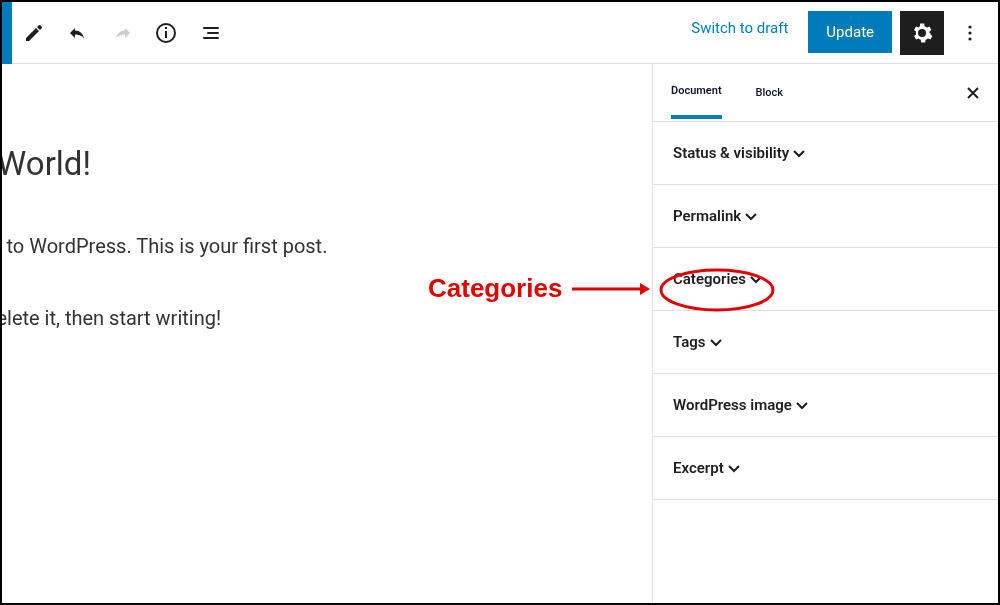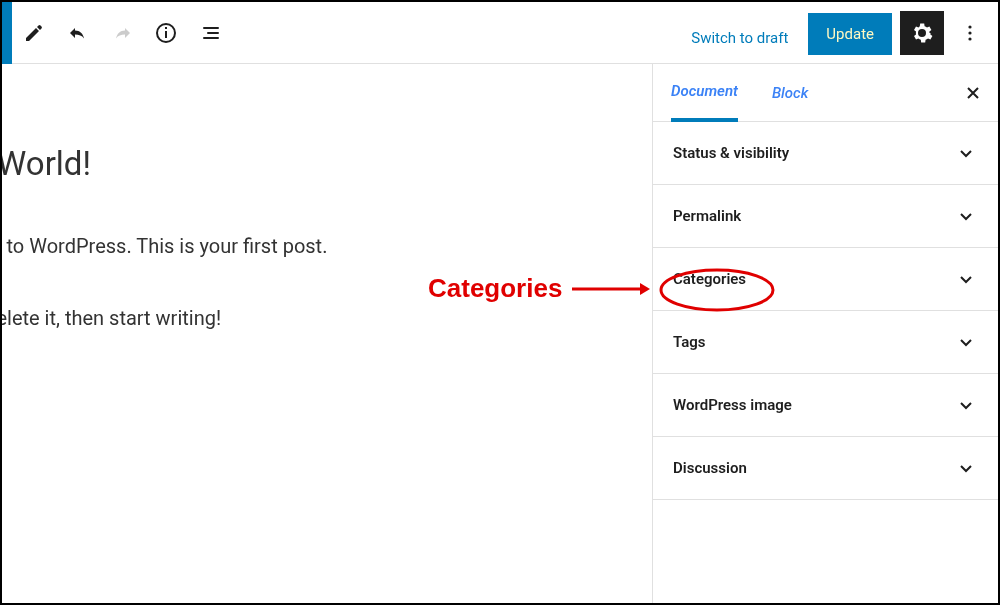--- a/index.html
+++ b/index.html
@@ -1,36 +1,36 @@
 <!DOCTYPE html>
 <html><head>
   <meta charset="utf-8">
   <style>
     * { margin:0; padding:0; box-sizing:border-box; font-family:-apple-system,BlinkMacSystemFont,"Segoe UI",Roboto,sans-serif; }
     body { width:1000px; height:605px; border:2px solid #000; position:relative; background:#fff; overflow:hidden; }
     .top-bar { height:62px; border-bottom:1px solid #e0e0e0; display:flex; align-items:center; justify-content:space-between; padding:0 10px 0 0; }
     .top-left { display:flex; align-items:center; gap:0; }
     .blue-strip { width:10px; height:62px; background:#007cba; }
     .icon-btn { width:44px; height:44px; display:flex; align-items:center; justify-content:center; background:transparent; border:none; cursor:pointer; }
-    .top-right { display:flex; align-items:flex-end; gap:8px; }
+    .top-right { display:flex; align-items:flex-start; gap:8px; }
     .link-btn { background:transparent; border:none; color:#007cba; font-size:15px; padding:8px 12px; cursor:pointer; }
     .update-btn { background:#007cba; color:#fef9c3; border:none; padding:12px 18px; font-size:15px; cursor:pointer; }
     .settings-btn { background:#1e1e1e; width:44px; height:44px; display:flex; align-items:center; justify-content:center; border:none; cursor:pointer; }
     .more-btn { width:36px; height:44px; display:flex; align-items:center; justify-content:center; background:transparent; border:none; cursor:pointer; }
     .main-area { display:flex; height:calc(100% - 62px); }
     .editor { flex:1; padding-top:80px; position:relative; overflow:hidden; }
     .post-title { font-size:33px; color:#333; font-weight:400; margin-left:-40px; }
     .post-para { font-size:20px; color:#333; margin-left:-40px; margin-top:48px; line-height:1.5; }
     .post-para2 { font-size:20px; color:#333; margin-left:-40px; margin-top:42px; line-height:1.5; }
     .sidebar { width:346px; border-left:1px solid #e0e0e0; display:flex; flex-direction:column; }
     .tabs { display:flex; align-items:center; height:58px; border-bottom:1px solid #e0e0e0; position:relative; padding:0 18px; }
-    .tab { background:transparent; border:none; font-size:15px; color:#3b82f6; padding:18px 0; cursor:pointer; margin-right:34px; font-weight:500;font-style:italic; }
+    .tab { background:transparent; border:none; font-size:11px; color:#0f172a; padding:18px 0; cursor:pointer; margin-right:34px; font-weight:500; }
     .tab.active { border-bottom:4px solid #007cba; font-weight:600; }
     .tab-close { position:absolute; right:16px; top:50%; transform:translateY(-50%); background:transparent; border:none; cursor:pointer; font-size:20px; }
-    .panel-row { height:63px; border-bottom:1px solid #e0e0e0; display:flex; align-items:center; justify-content:space-between; padding:0 22px 0 20px; cursor:pointer; }
+    .panel-row { height:63px; border-bottom:1px solid #e0e0e0; display:flex; align-items:center; padding:0 22px 0 20px; cursor:pointer; }
     .panel-label { font-size:15px; font-weight:600; color:#1e1e1e; }
     .chevron { display:inline-block; }
     .annotation { position:absolute; left:426px; top:271px; display:flex; align-items:center; pointer-events:none; }
     .annotation-text { color:#e00000; font-weight:700; font-size:26px; font-family:Arial,sans-serif; }
     .annotation-arrow { margin-left:10px; }
     .annotation-ellipse { position:absolute; left:655px; top:264px; pointer-events:none; }
     svg { display:block; }
   </style>
 </head>
 <body>
@@ -151,21 +151,21 @@
     </div>
     <div class="panel-row">
       <span class="panel-label">WordPress image</span>
       <span class="chevron">
           <svg width="20" height="20" viewBox="0 0 20 20">
             <path d="M5 8l5 5 5-5" fill="none" stroke="#1e1e1e" stroke-width="2"></path>
           </svg>
         </span>
     </div>
     <div class="panel-row">
-      <span class="panel-label">Discussion</span>
+      <span class="panel-label">Excerpt</span>
       <span class="chevron">
           <svg width="20" height="20" viewBox="0 0 20 20">
             <path d="M5 8l5 5 5-5" fill="none" stroke="#1e1e1e" stroke-width="2"></path>
           </svg>
         </span>
     </div>
   </div>
 </div>
 
 <div class="annotation">

